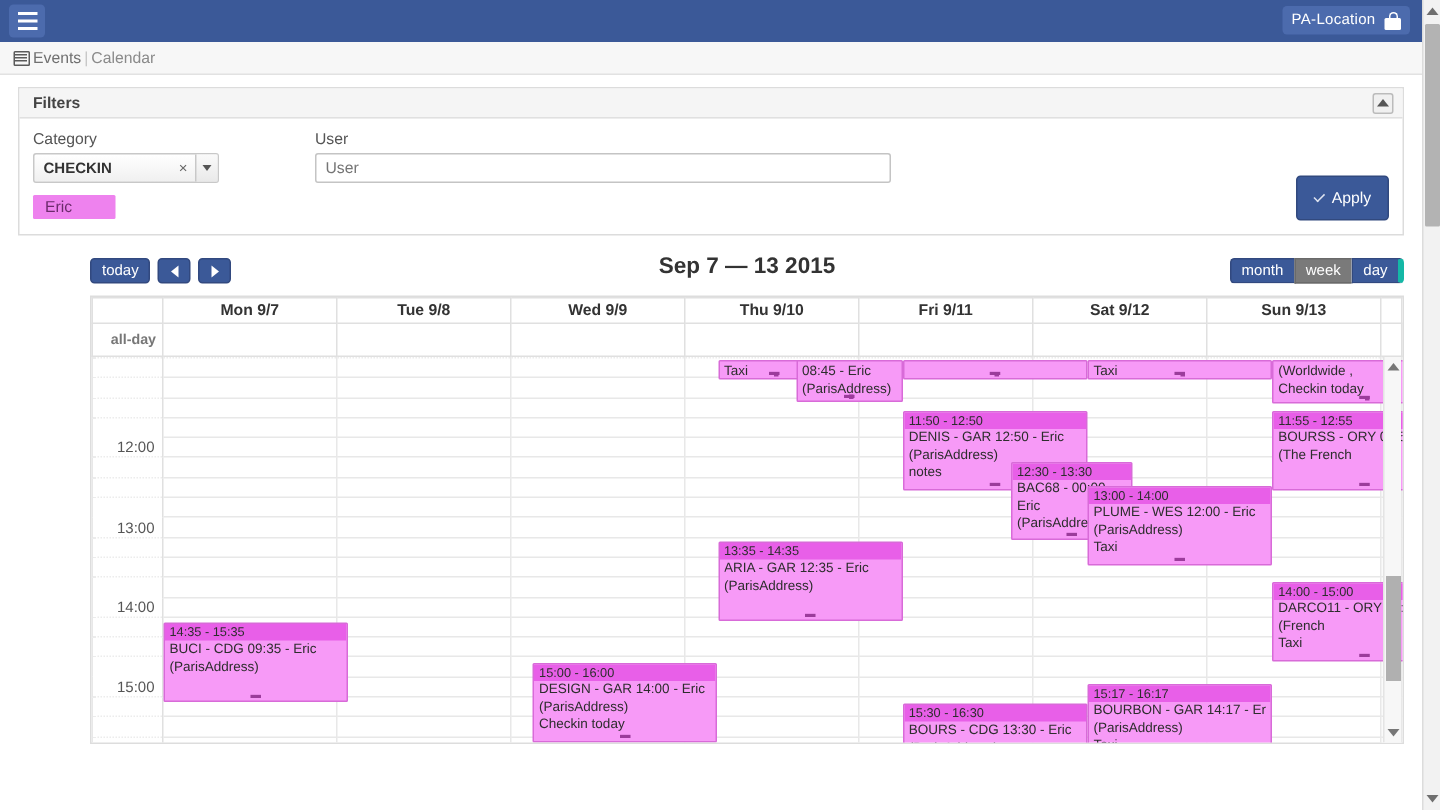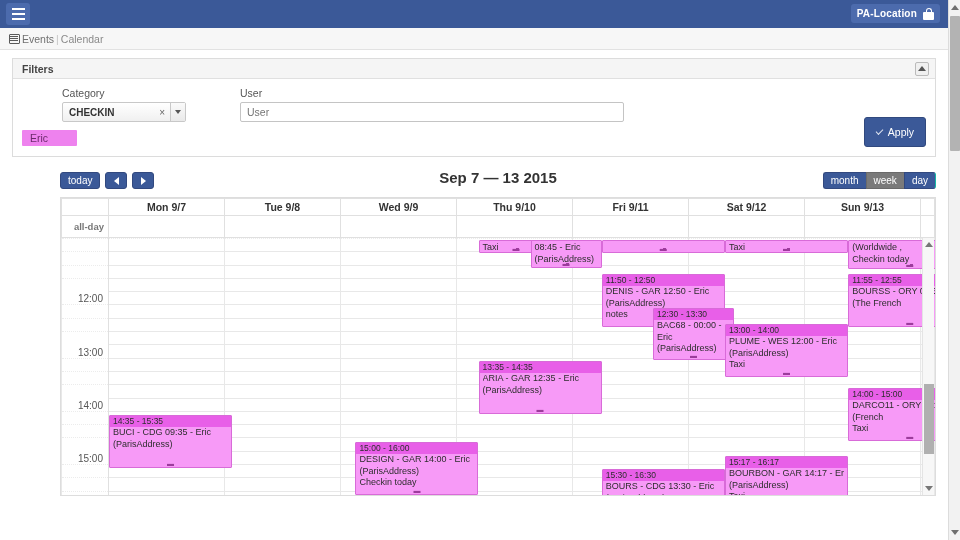--- a/index.html
+++ b/index.html
@@ -10,21 +10,20 @@
     font-size: 11px;
     color: #333;
     background: #fff;
   }
 
   
   .navbar {
     height: 28px;
     background: #3b5998;
     position: relative;
-    font-weight: bold;
   }
   .nav-toggle {
     position: absolute; left: 6px; top: 3px;
     width: 24px; height: 22px;
     background: #4c6bad;
     border-radius: 3px;
     display: flex; flex-direction: column;
     justify-content: center; align-items: center; gap: 3px;
     cursor: pointer;
   }
@@ -99,21 +98,21 @@
   }
   .collapse-btn {
     width:14px;height:14px;border:1px solid #bbb;background:#f0f0f0;border-radius:2px;
     display:flex;align-items:center;justify-content:center;cursor:pointer;
   }
   .collapse-btn i {
     width:0;height:0;border-left:4px solid transparent;border-right:4px solid transparent;
     border-bottom:5px solid #555; display:block;
   }
   .filters-body { padding: 8px 9px 10px 9px; position:relative; }
-  .frow { display:flex; gap: 6px; margin-left: 40px; }
+  .frow { display:flex; gap: 16px; }
   .fgroup { }
   .flabel { font-size:10.5px; color:#555; margin-bottom:3px; display:block; }
   .select-box {
     width: 124px; height: 20px; border:1px solid #c8c8c8; border-radius:2px;
     background: linear-gradient(#fff,#f0f0f0);
     display:flex; align-items:center; position:relative; cursor:pointer;
   }
   .select-box .val { font-weight:bold; font-size:10px; padding-left:6px; color:#333; flex:1;}
   .select-box .clear { color:#666; font-size:10px; padding-right:5px; cursor:pointer;}
   .select-box .caret-wrap {
@@ -154,21 +153,21 @@
   .nav-arrow { width:22px; padding:0; }
   .nav-arrow .tri-l { width:0;height:0;border-top:4px solid transparent;border-bottom:4px solid transparent;border-right:5px solid #fff;}
   .nav-arrow .tri-r { width:0;height:0;border-top:4px solid transparent;border-bottom:4px solid transparent;border-left:5px solid #fff;}
   .tb-title {
     position:absolute; left:0; right:0; top:-2px; text-align:center;
     font-size:15px; font-weight:bold; color:#333;
   }
   .tb-right { position:absolute; right:0; top:1px; display:flex; }
   .tb-right .btn { border-radius:0; border-right:none; }
   .tb-right .btn:first-child { border-radius:3px 0 0 3px; }
-  .tb-right .btn:last-child { border-radius:0 3px 3px 0; border-right:1px solid #14b8a6; }
+  .tb-right .btn:last-child { border-radius:0 3px 3px 0; border-right:4px solid #14b8a6; }
 
   
   .cal-box { border:1px solid #ddd; border-top:1px solid #ddd; position:relative; background:#fff; }
   table.cal { border-collapse: collapse; width: 100%; table-layout: fixed; }
   table.cal th, table.cal td { border:1px solid #e0e0e0; }
   .col-time { width: 47px; }
   .col-gut  { width: 14px; }
   .cal thead th {
     height: 17px; font-size: 10.5px; font-weight: bold; color:#333;
     background:#fff; text-align:center; padding:2px 0;
@@ -609,21 +608,21 @@
           </div>
           <div class="ev" style="left: 540.8px; width: 123px; top: 36px; height: 53px;">
             <div class="hd">11:50 - 12:50</div>
             <div class="bd">
               <div>DENIS - GAR 12:50 - Eric</div>
               <div>(ParisAddress)</div>
               <div>notes</div>
             </div>
             <div class="resizer">▬</div>
           </div>
-          <div class="ev" style="left: 592px; width: 81px; top: 70px; height: 52px;">
+          <div class="ev" style="left: 613px; width: 81px; top: 70px; height: 52px;">
             <div class="hd">12:30 - 13:30</div>
             <div class="bd">
               <div>BAC68 - 00:00 -</div>
               <div>Eric</div>
               <div>(ParisAddress)</div>
             </div>
             <div class="resizer">▬</div>
           </div>
           <div class="ev" style="left: 787.2px; width: 123px; top: 36px; height: 53px;">
             <div class="hd">11:55 - 12:55</div>

